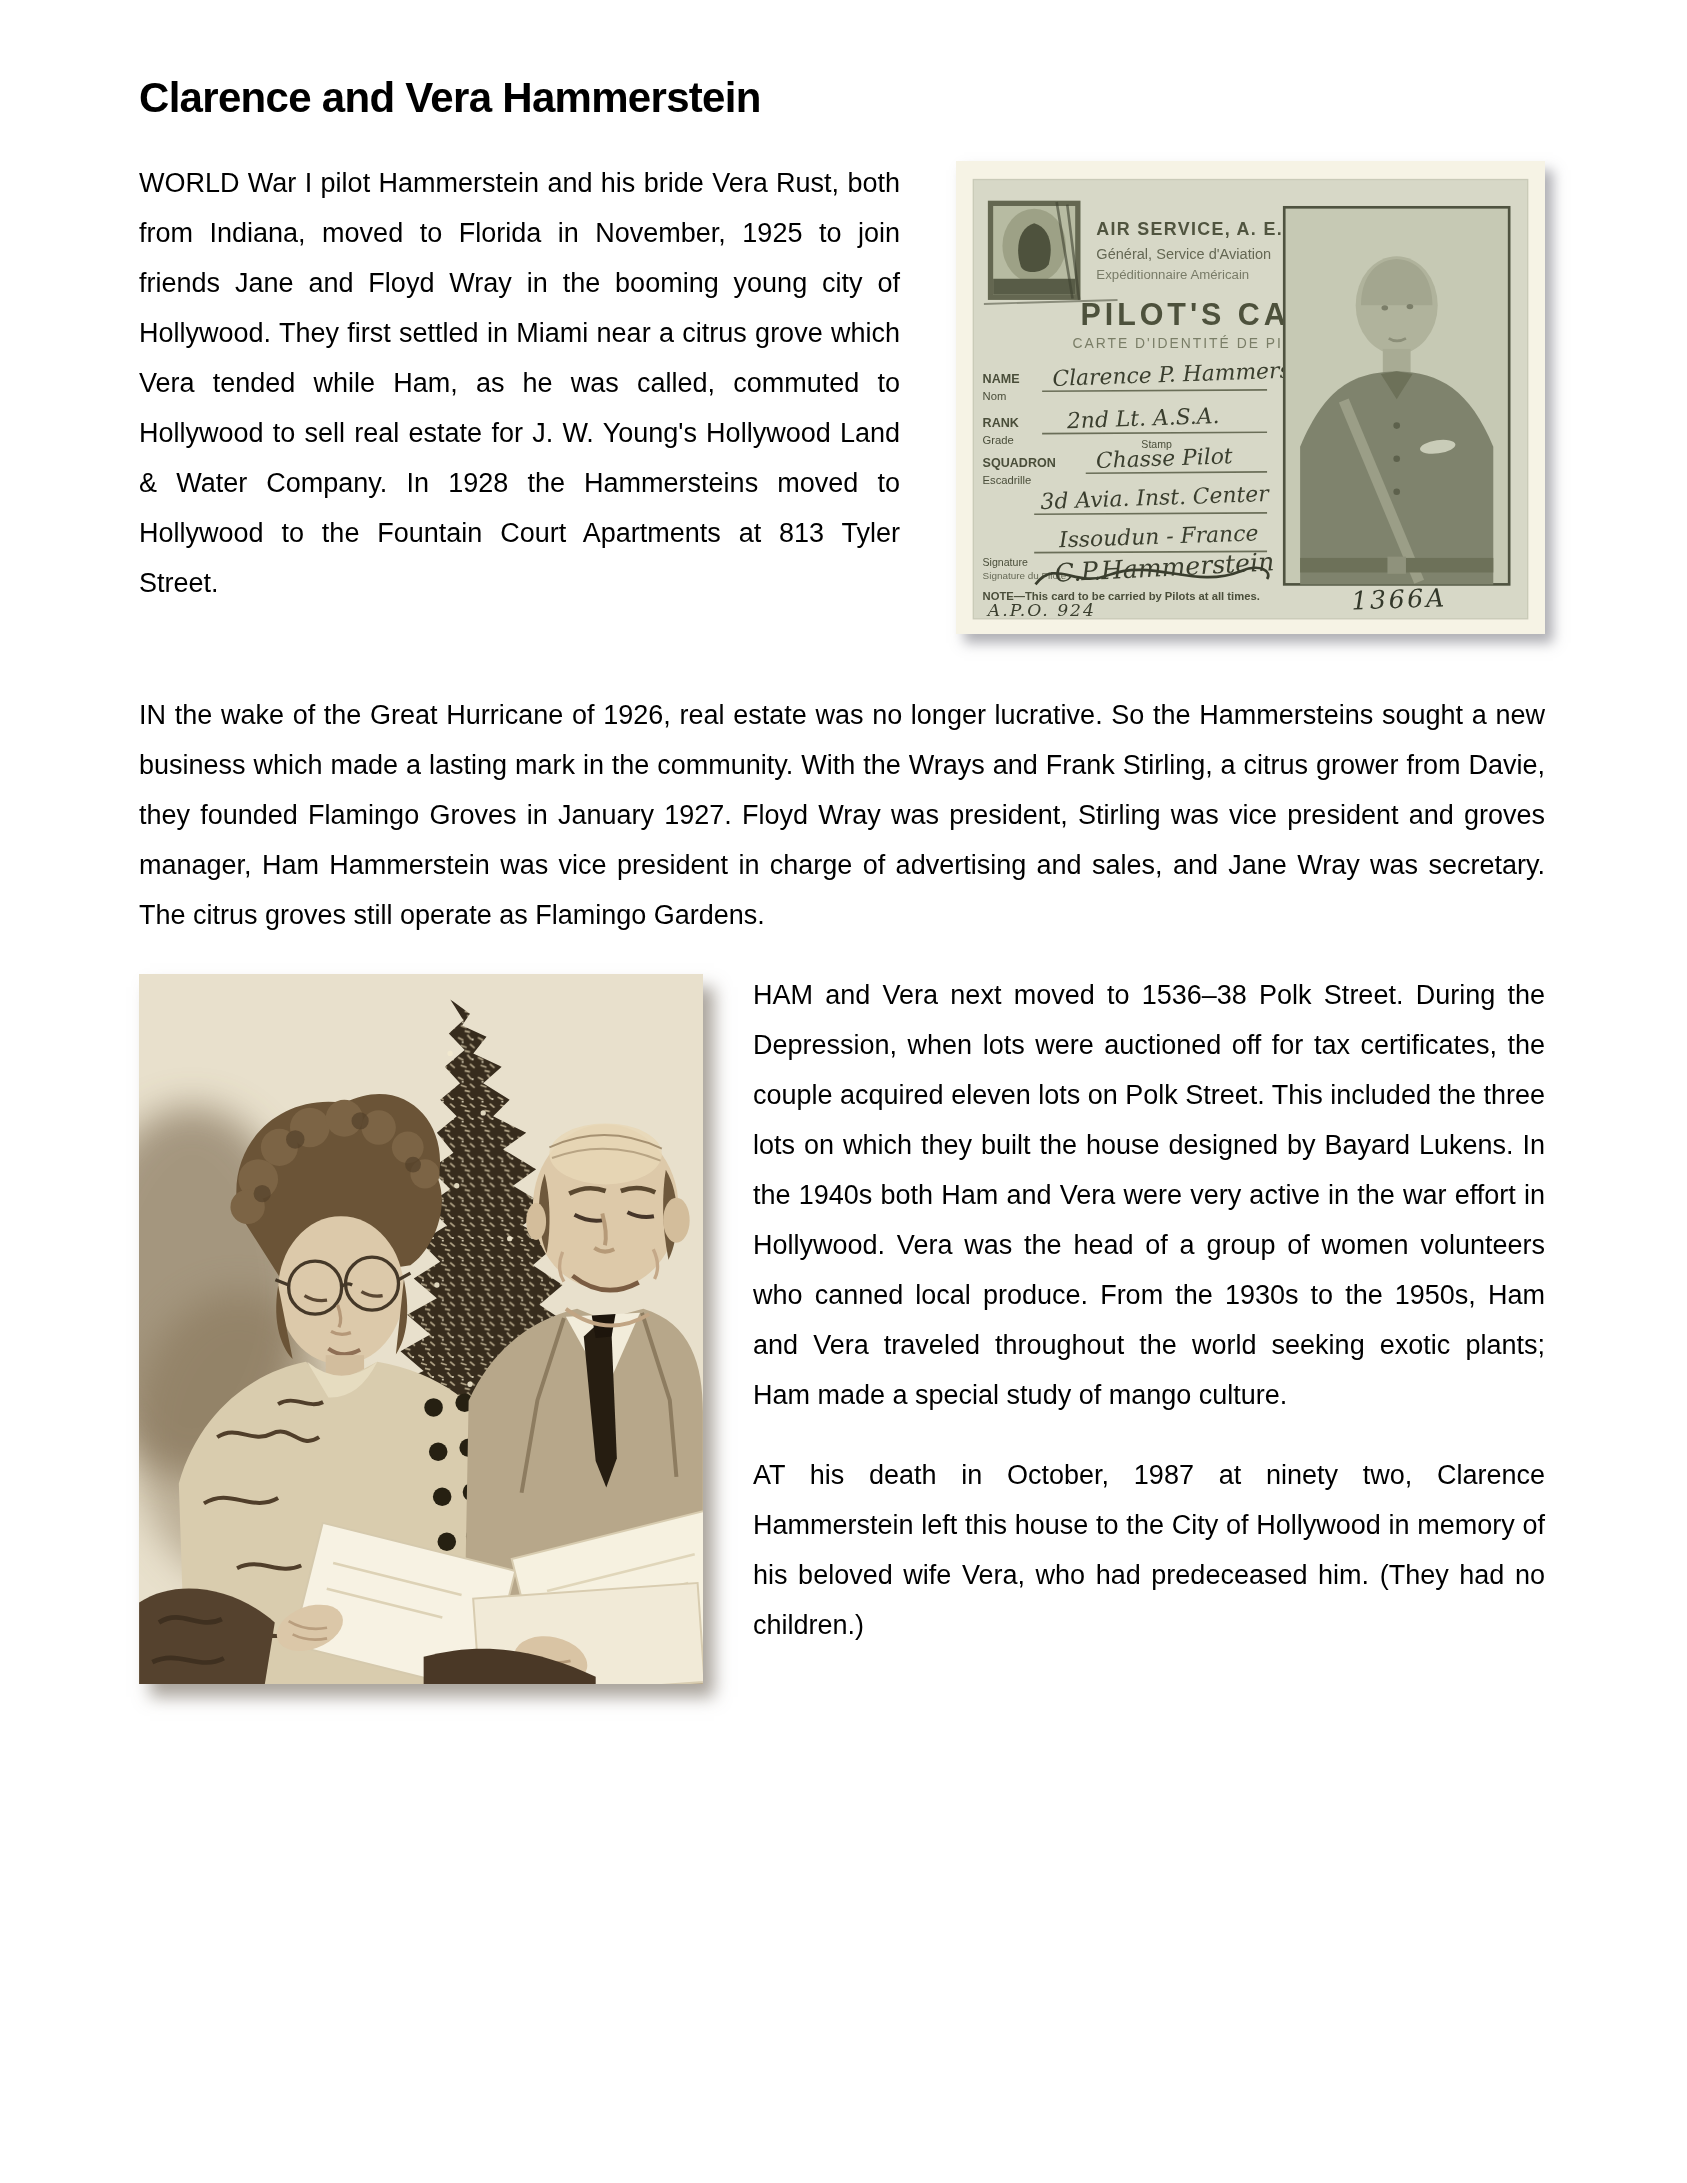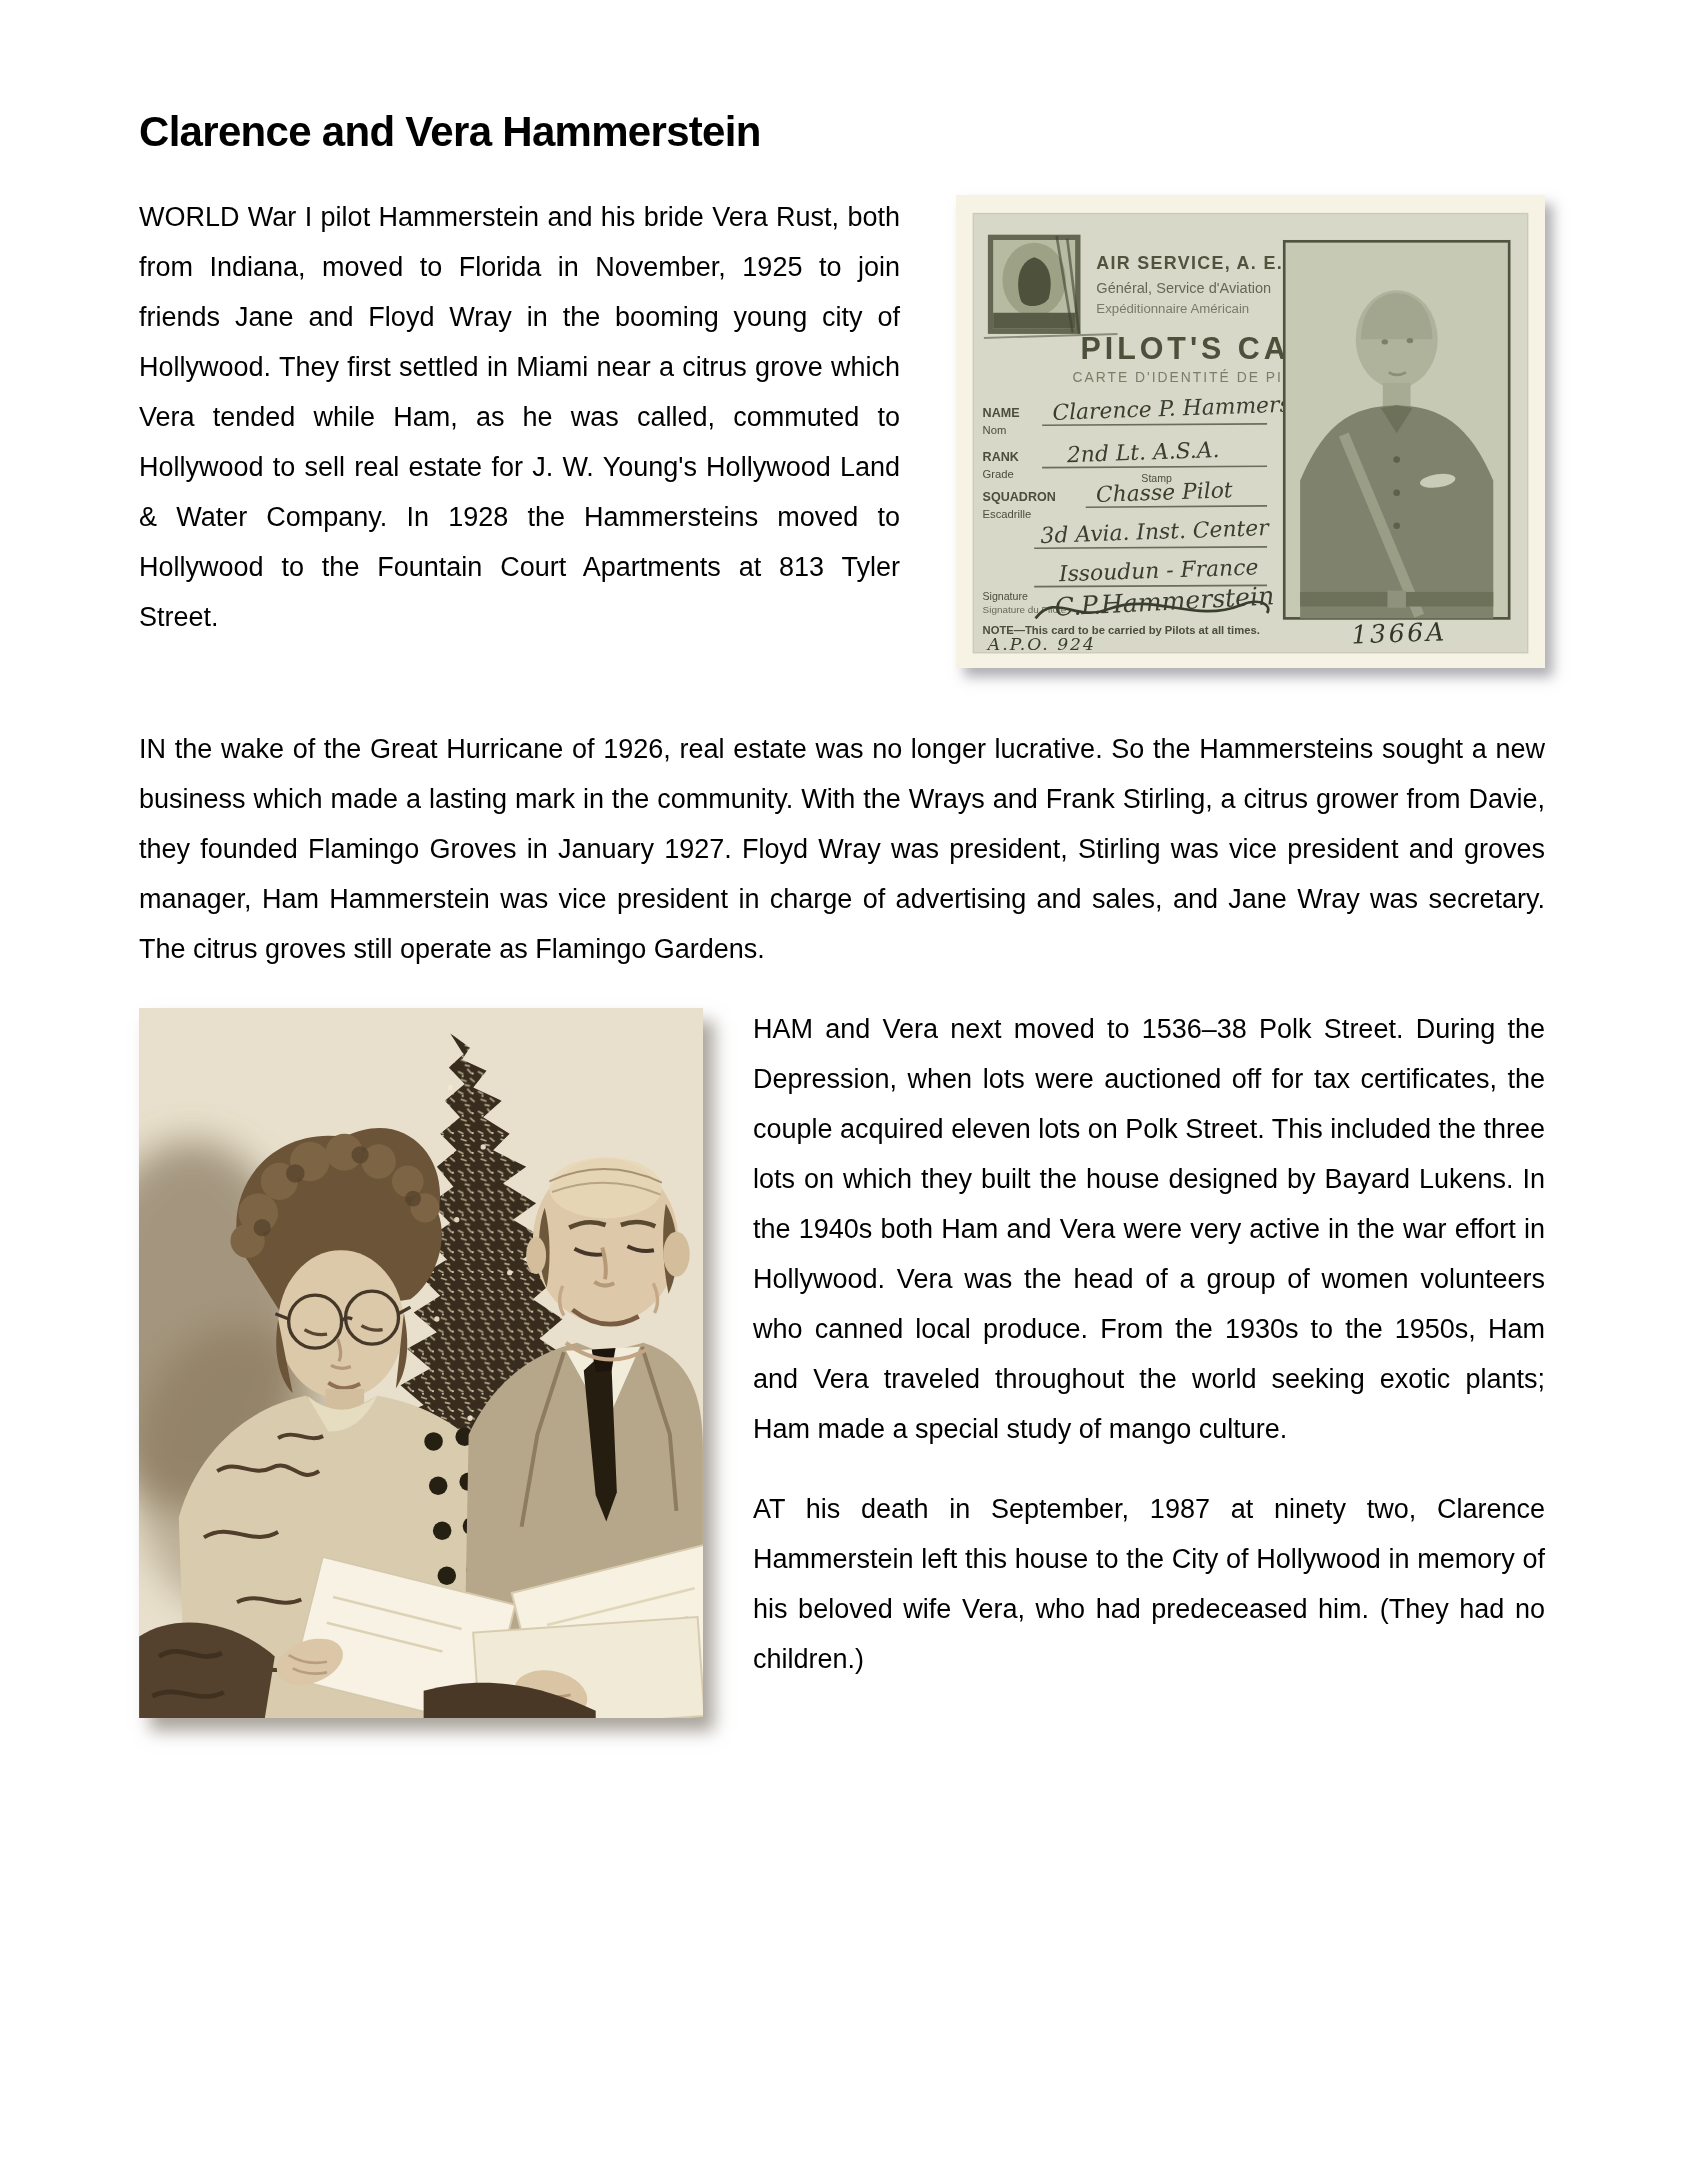--- a/index.html
+++ b/index.html
@@ -12,21 +12,21 @@
     font-family:"Liberation Sans", sans-serif;
     color:#000000;
   }
   .content{
     position:absolute;
     left:139px;
     top:0;
     width:1406px;
   }
   .doc-title{
-    margin:108px 0 0 0;
+    margin:74px 0 0 0;
     font-size:42px;
     line-height:48px;
     font-weight:700;
     letter-spacing:-0.7px;
     color:#000000;
   }
   .doc-byline{
     margin:9.3px 0 0 0;
     font-size:30px;
     line-height:34px;
@@ -279,19 +279,19 @@
               </g>
               <ellipse cx="258" cy="988" rx="52" ry="32" fill="#dbc7a8" transform="rotate(-20 258 988)"></ellipse>
               <path d="M226,978 q26,16 58,10 M232,998 q24,12 52,6" stroke="#b99e7e" stroke-width="4" fill="none"></path>
               <ellipse cx="622" cy="1038" rx="56" ry="36" fill="#d9c4a4" transform="rotate(12 622 1038)"></ellipse>
               <path d="M586,1028 q30,18 66,10" stroke="#b59a78" stroke-width="4" fill="none"></path>
               <path d="M430,1032 C520,1008 600,1020 690,1062 L690,1073 L430,1073 Z" fill="#4a3826"></path>
             </g>
           </svg>
         </div>
         <p>HAM and Vera next moved to 1536–38 Polk Street. During the Depression, when lots were auctioned off for tax certificates, the couple acquired eleven lots on Polk Street. This included the three lots on which they built the house designed by Bayard Lukens. In the 1940s both Ham and Vera were very active in the war effort in Hollywood. Vera was the head of a group of women volunteers who canned local produce. From the 1930s to the 1950s, Ham and Vera traveled throughout the world seeking exotic plants; Ham made a special study of mango culture.</p>
-        <p>AT his death in September, 1987 at ninety two, Clarence Hammerstein left this house to the City of Hollywood in memory of his beloved wife Vera, who had predeceased him. (They had no children.)</p>
+        <p>AT his death in October, 1987 at ninety two, Clarence Hammerstein left this house to the City of Hollywood in memory of his beloved wife Vera, who had predeceased him. (They had no children.)</p>
       </div>
 
     </div>
   </div>
 </div>
 
 
 </body></html>

